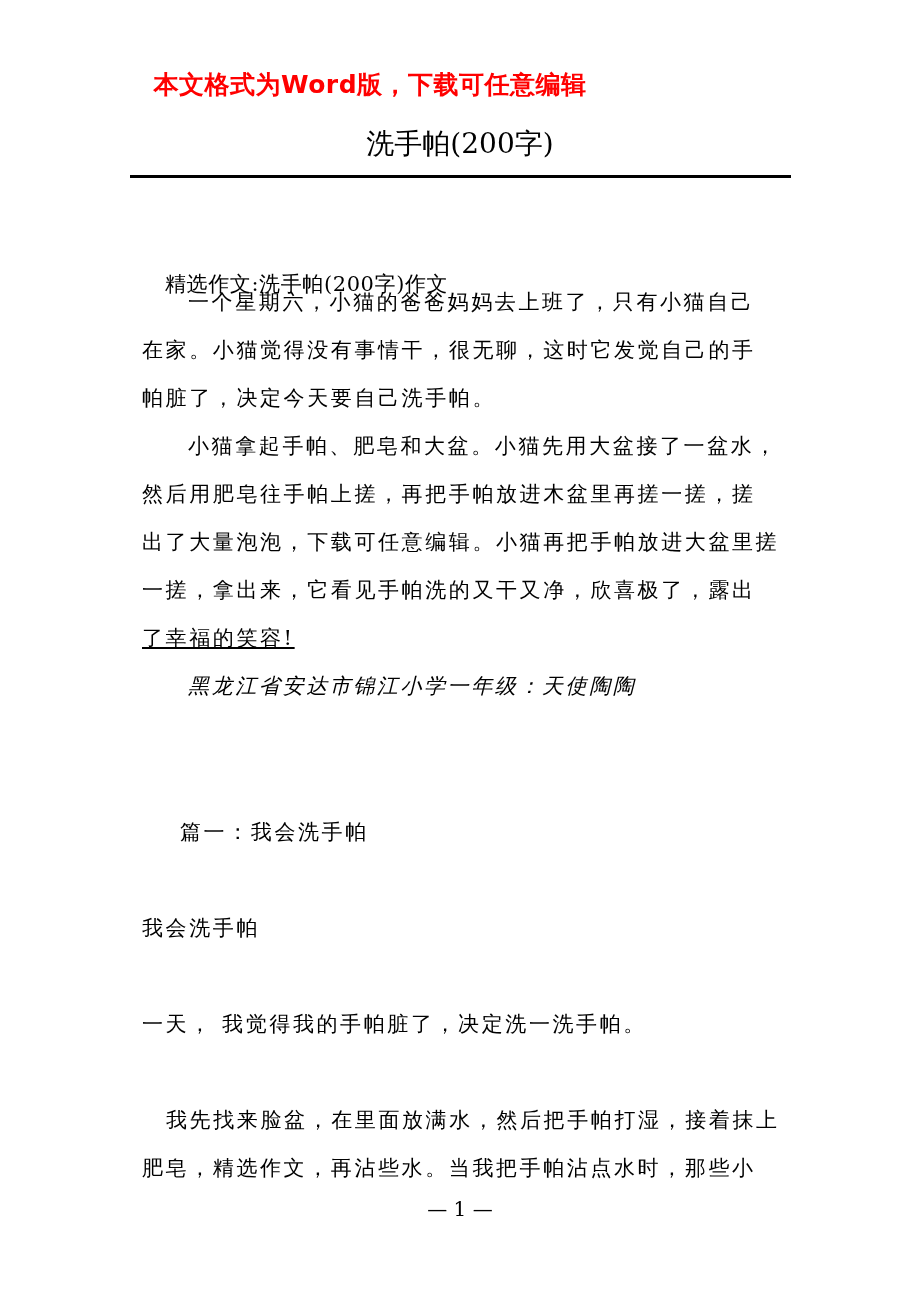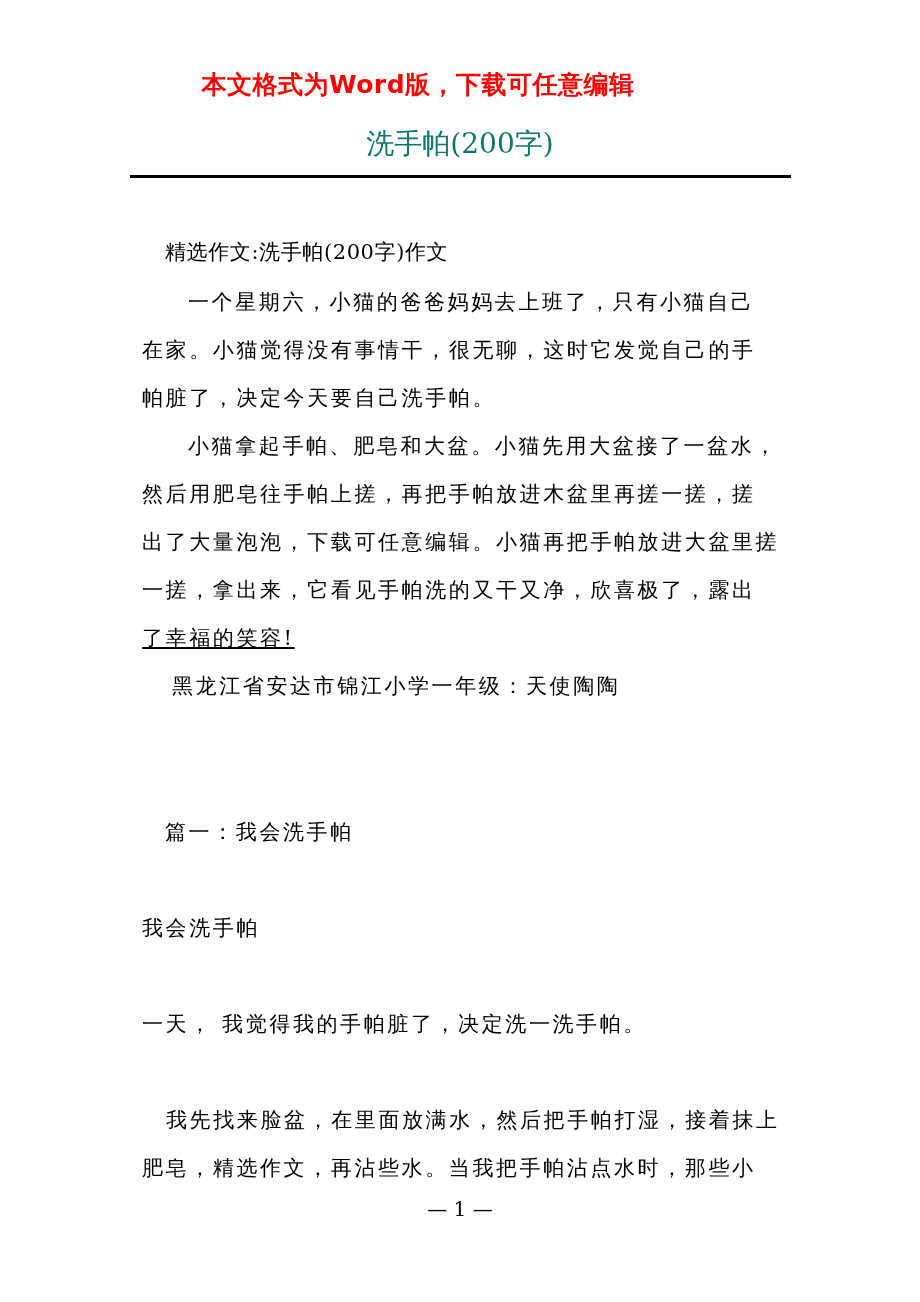--- a/index.html
+++ b/index.html
@@ -1,45 +1,45 @@
 <!DOCTYPE html>
 <html><head>
 <meta charset="utf-8">
 <style>
   html, body { margin: 0; padding: 0; background: #ffffff; }
   body { width: 920px; height: 1302px; position: relative; overflow: hidden;
          font-family: "DejaVu Serif", "Liberation Serif", serif; color: #000; }
   .banner { position: absolute; top: 68px; left: 0; width: 740px; text-align: center;
             font-family: "DejaVu Sans", "Liberation Sans", sans-serif; font-weight: bold;
-            font-size: 25px; color: #ff0000; letter-spacing: 0.5px; padding-left: 48px; }
+            font-size: 25px; color: #ff0000; letter-spacing: 0.5px; }
   .title { position: absolute; top: 125px; left: 0; width: 920px; text-align: center;
-           font-size: 28px; color: #0f766e; }
+           font-size: 28px; color: #000000; }
   .rule { position: absolute; top: 175px; left: 130px; width: 661px; height: 3px; background: #000; }
   .line { position: absolute; left: 142px; font-size: 21px; letter-spacing: 2.6px; white-space: nowrap; }
-  .small { letter-spacing: 0.6px; }
+  .small { letter-spacing: 0.6px; margin-top: 32px; }
   .footer { position: absolute; top: 1197px; left: 0; width: 920px; text-align: center; font-size: 20px; }
 </style>
 </head>
 <body>
 
 <div class="banner">本文格式为Word版，下载可任意编辑</div>
 <div class="title">洗手帕(200字)</div>
 <div class="rule"></div>
 
 <div class="line small" style="top:238px;left:165px;">精选作文:洗手帕(200字)作文</div>
 
 <div class="line" style="top:288px;left:188px;">一个星期六，小猫的爸爸妈妈去上班了，只有小猫自己</div>
 <div class="line" style="top:336px;text-align:right;">在家。小猫觉得没有事情干，很无聊，这时它发觉自己的手</div>
 <div class="line" style="top:384px;">帕脏了，决定今天要自己洗手帕。</div>
 <div class="line" style="top:432px;left:188px;">小猫拿起手帕、肥皂和大盆。小猫先用大盆接了一盆水，</div>
 <div class="line" style="top:480px;">然后用肥皂往手帕上搓，再把手帕放进木盆里再搓一搓，搓</div>
 <div class="line" style="top:528px;">出了大量泡泡，下载可任意编辑。小猫再把手帕放进大盆里搓</div>
 <div class="line" style="top:576px;">一搓，拿出来，它看见手帕洗的又干又净，欣喜极了，露出</div>
 <div class="line" style="top:624px;text-decoration:underline;">了幸福的笑容!</div>
-<div class="line" style="top:672px;left:172px;">黑龙江省安达市锦江小学一年级：天使陶陶</div>
+<div class="line" style="top:672px;left:188px;font-style:italic;">黑龙江省安达市锦江小学一年级：天使陶陶</div>
 
-<div class="line" style="top:818px;left:165px;">篇一：我会洗手帕</div>
+<div class="line" style="top:818px;left:180px;">篇一：我会洗手帕</div>
 <div class="line" style="top:914px;">我会洗手帕</div>
 <div class="line" style="top:1010px;">一天，  我觉得我的手帕脏了，决定洗一洗手帕。</div>
 <div class="line" style="top:1106px;margin-left:24px;">我先找来脸盆，在里面放满水，然后把手帕打湿，接着抹上</div>
 <div class="line" style="top:1154px;">肥皂，精选作文，再沾些水。当我把手帕沾点水时，那些小</div>
 
 <div class="footer">— 1 —</div>
 
 </body></html>

